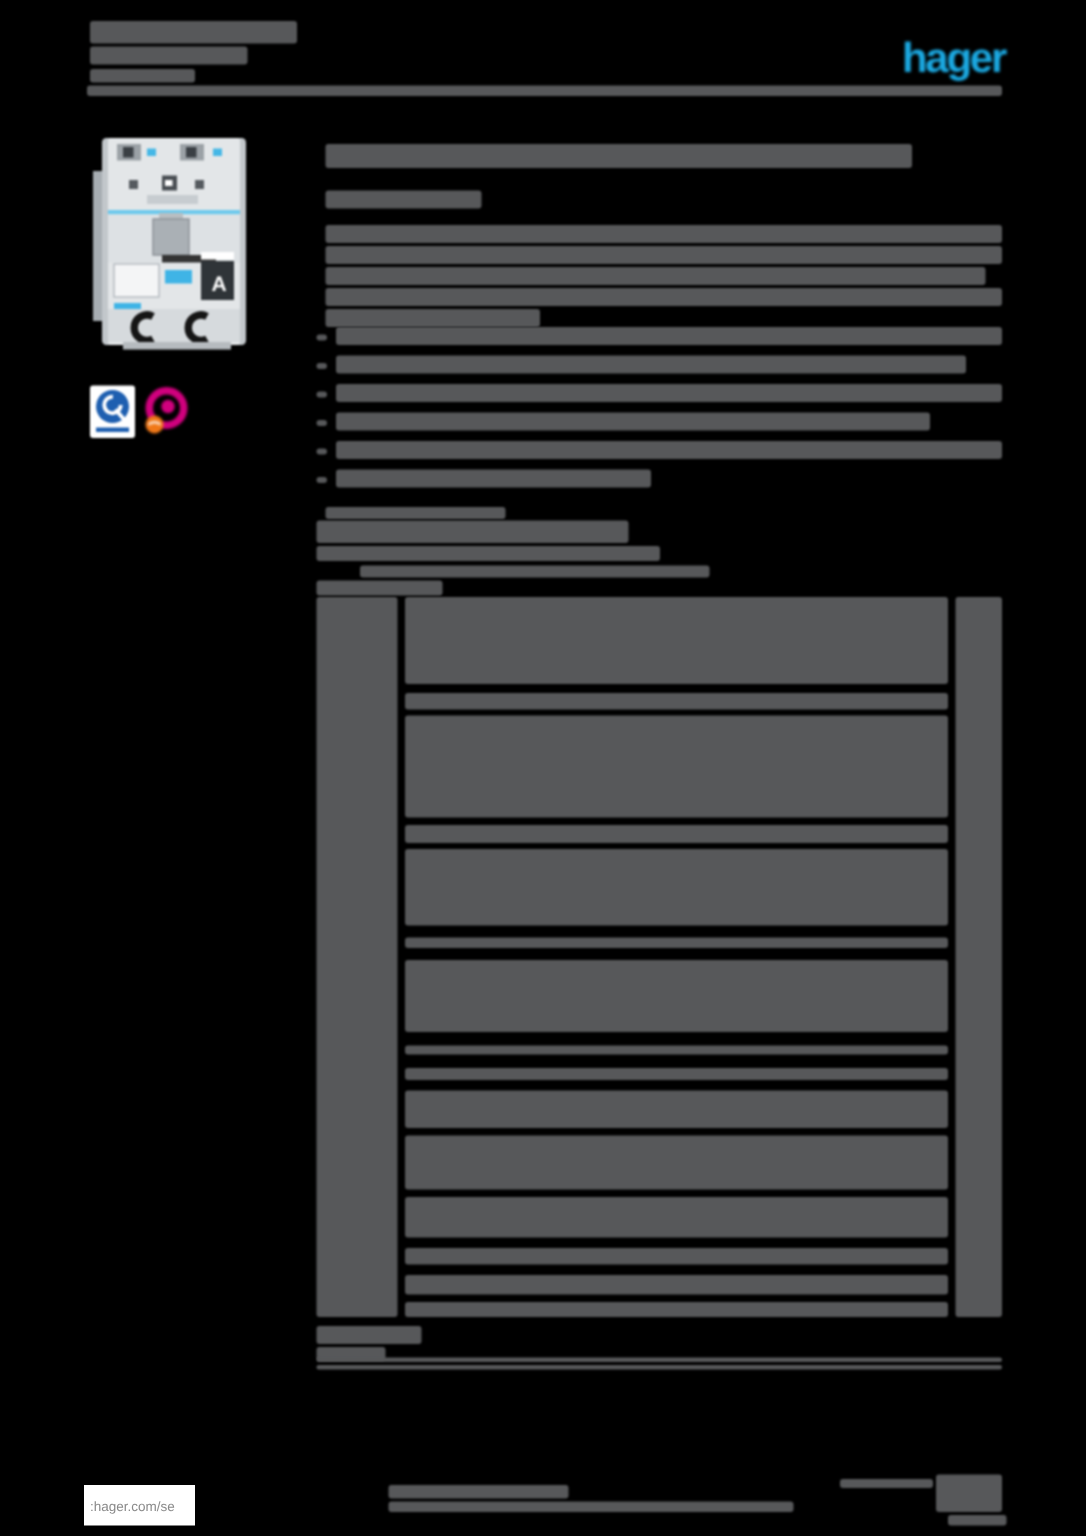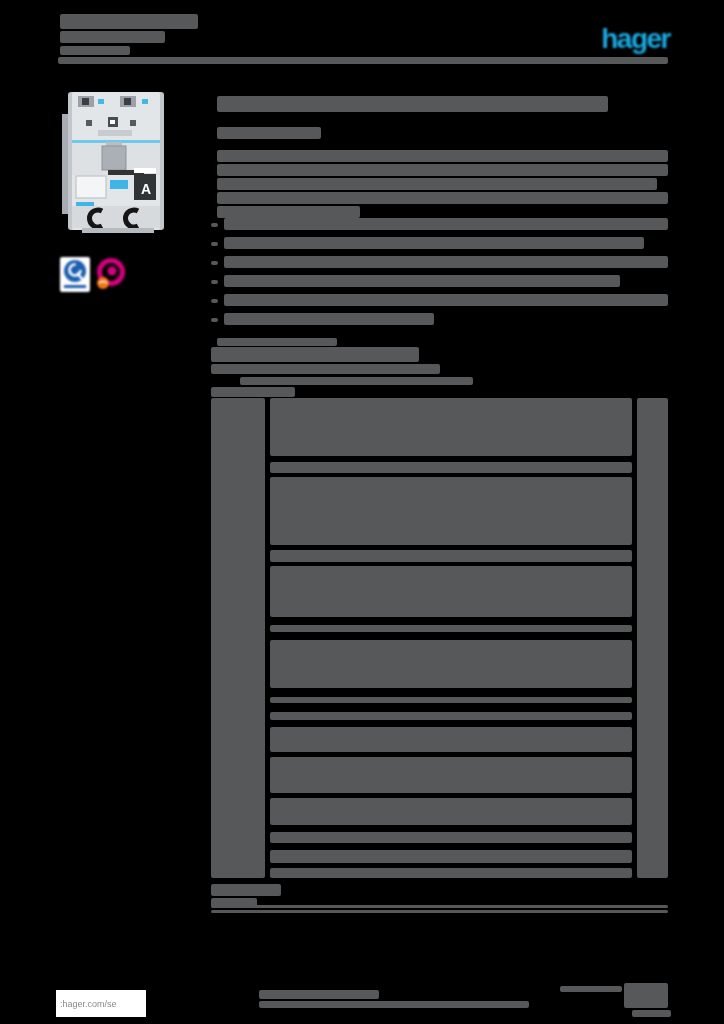--- a/index.html
+++ b/index.html
@@ -44,21 +44,21 @@
   }
   #cert-energy {
     position: absolute;
     left: 94px; top: 257px;
     width: 33px; height: 35px;
     filter: blur(0.9px);
   }
   #footer-site-box {
     position: absolute;
     left: 56px; top: 990px;
-    width: 90px; height: 27px;
+    width: 74px; height: 27px;
     background: #ffffff;
     display: flex;
     align-items: center;
   }
   #footer-site-box span {
     color: #8a8a8a;
     font-size: 9px;
     padding-left: 4px;
     filter: blur(0.4px);
   }

